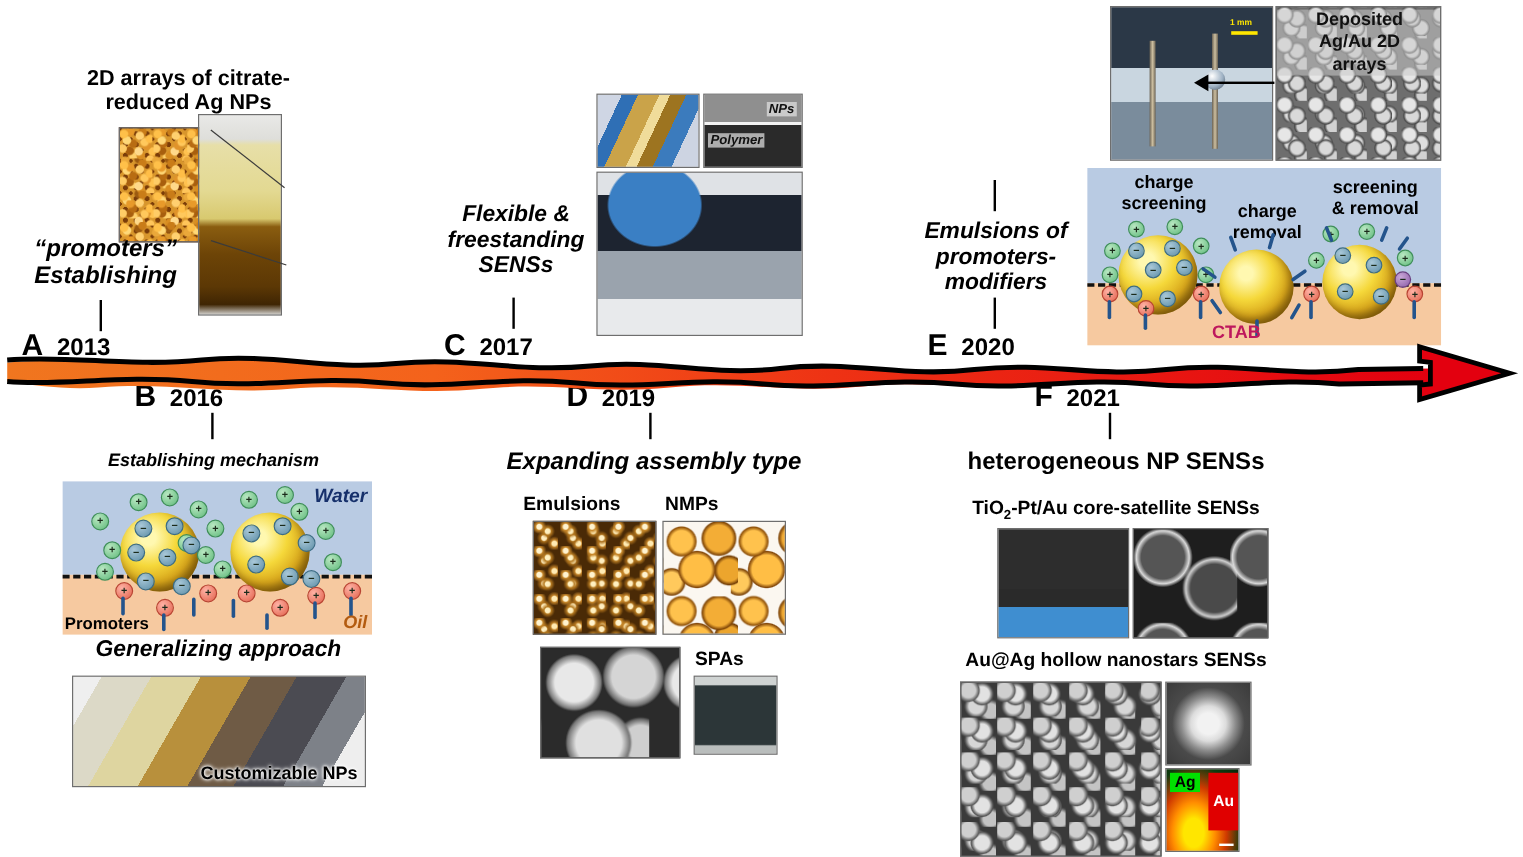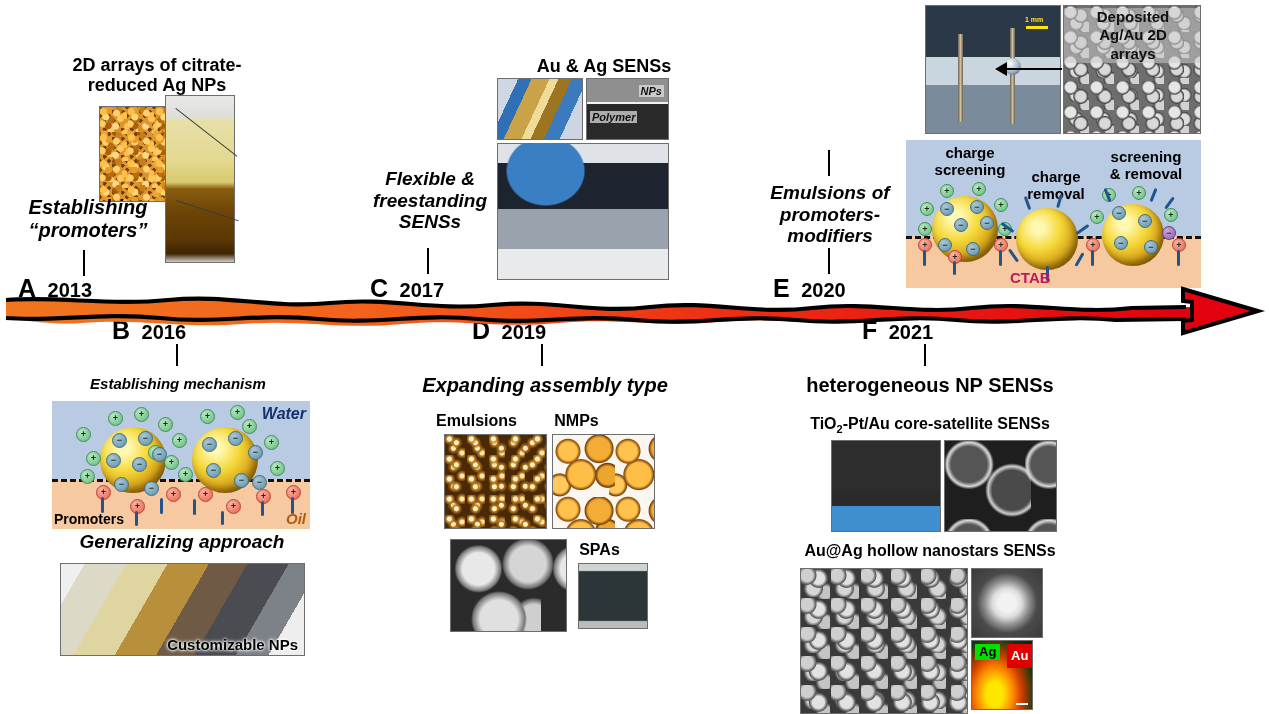--- a/index.html
+++ b/index.html
@@ -163,22 +163,22 @@
   </div>
 
   <div class="ph bd afm" style="left:99px;top:106px;width:78px;height:96px;"></div>
 
   <div class="ph bd vial" style="left:165px;top:95px;width:70px;height:168px;"></div>
 
   <div class="conn" style="left:176px;top:108px;width:78px;transform:rotate(38deg);"></div>
   <div class="conn" style="left:176px;top:200px;width:66px;transform:rotate(18deg);"></div>
 
   <div class="ital abs" style="left:8px;top:196px;width:160px;font-size:20px;">
+    <div>“promoters”</div>
     <div>Establishing</div>
-    <div>“promoters”</div>
   </div>
 
   <div class="stem" style="left:83px;top:250px;height:26px;"></div>
 
   <div class="marker" style="left:18px;top:274px;">
     <span class="let">A</span>
     <span class="yr">2013</span>
   </div>
 
   <div class="marker" style="left:112px;top:316px;">
@@ -247,21 +247,20 @@
     <div class="lbl-in" style="left:2px;bottom:2px;font-size:14px;color:#000;">Promoters</div>
   </div>
 
   <div class="ital abs" style="left:48px;top:531px;width:268px;font-size:19px;">Generalizing approach</div>
 
   <div class="ph bd abs" style="left:60px;top:563px;width:245px;height:93px;
        background:linear-gradient(120deg,#efefef 0 8%,#dcd9c7 8% 22%,#ded5a0 22% 36%,#b8903c 36% 50%,#6f5b45 50% 63%,#4b4b52 63% 77%,#7d8188 77% 88%,#eeeeee 88% 100%);">
     <div class="imcap" style="right:6px;bottom:2px;font-size:15px;">Customizable NPs</div>
   </div>
 
-  <div class="ttl abs" style="left:494px;top:56px;width:220px;font-size:18px;">Au &amp; Ag SENSs</div>
 
   <div class="ph bd goldfilm" style="left:497px;top:78px;width:86px;height:62px;"></div>
 
   <div class="ph bd sem-cross" style="left:586px;top:78px;width:83px;height:62px;">
     <div class="imcap light" style="right:4px;top:6px;font-size:11px;font-style:italic;">NPs</div>
     <div class="imcap light" style="left:3px;top:32px;font-size:11px;font-style:italic;">Polymer</div>
   </div>
 
   <div class="ph bd flexphoto" style="left:497px;top:143px;width:172px;height:137px;"></div>
 
@@ -419,21 +418,21 @@
   <div class="ph bd tem" style="left:944px;top:440px;width:113px;height:92px;"></div>
 
   <div class="ttl abs" style="left:770px;top:542px;width:320px;font-size:16px;">Au@Ag hollow nanostars SENSs</div>
 
   <div class="ph bd nanostarfield" style="left:800px;top:568px;width:168px;height:146px;"></div>
 
   <div class="ph bd star" style="left:971px;top:568px;width:72px;height:70px;"></div>
 
   <div class="ph bd edx" style="left:971px;top:640px;width:62px;height:70px;">
     <div class="abs" style="left:3px;top:3px;padding:0 4px;background:#00e000;color:#000;font-size:13px;font-weight:bold;line-height:1.25;">Ag</div>
-    <div class="abs" style="left:35px;top:3px;padding:4px 4px;background:#e00000;color:#fff;font-size:13px;font-weight:bold;line-height:1.25;">Au</div>
+    <div class="abs" style="left:35px;top:3px;padding:16px 4px;background:#e00000;color:#fff;font-size:13px;font-weight:bold;line-height:1.25;">Au</div>
     <div class="abs" style="right:4px;bottom:4px;width:12px;height:2px;background:#fff;"></div>
   </div>
 
   <svg class="abs" style="left:0;top:276px;width:1269px;height:60px;pointer-events:none;" viewBox="0 0 1269 60">
     <defs>
       <linearGradient id="ribbonGrad" x1="0" y1="0" x2="1" y2="0">
         <stop offset="0%" stop-color="#F0761F"></stop>
         <stop offset="30%" stop-color="#F4621B"></stop>
         <stop offset="58%" stop-color="#EE3214"></stop>
         <stop offset="100%" stop-color="#E3000F"></stop>

